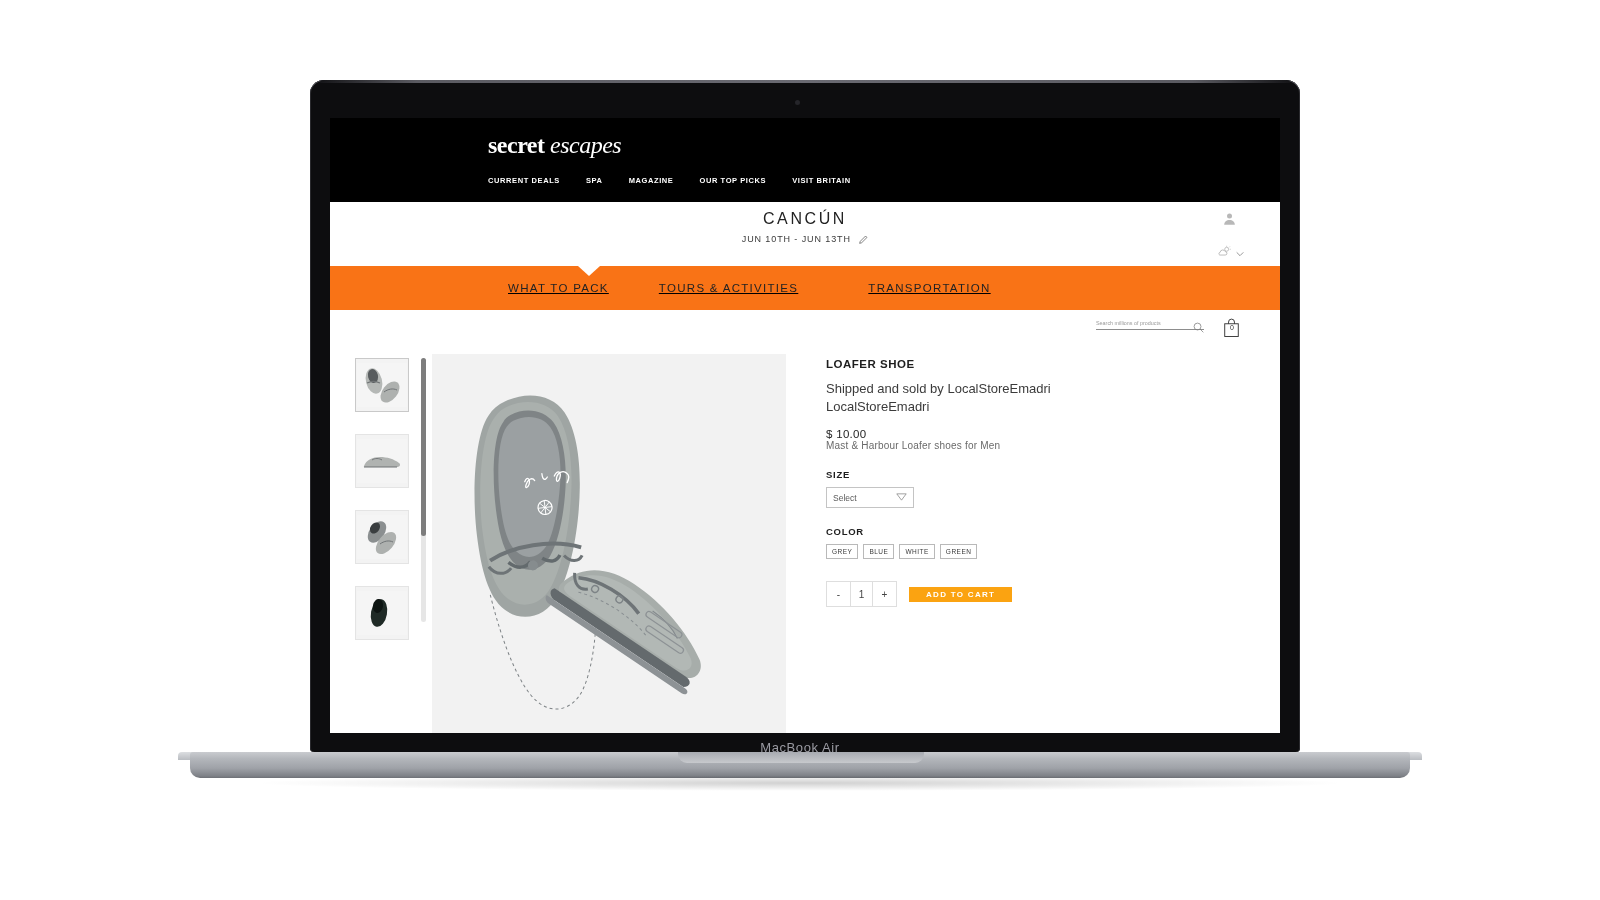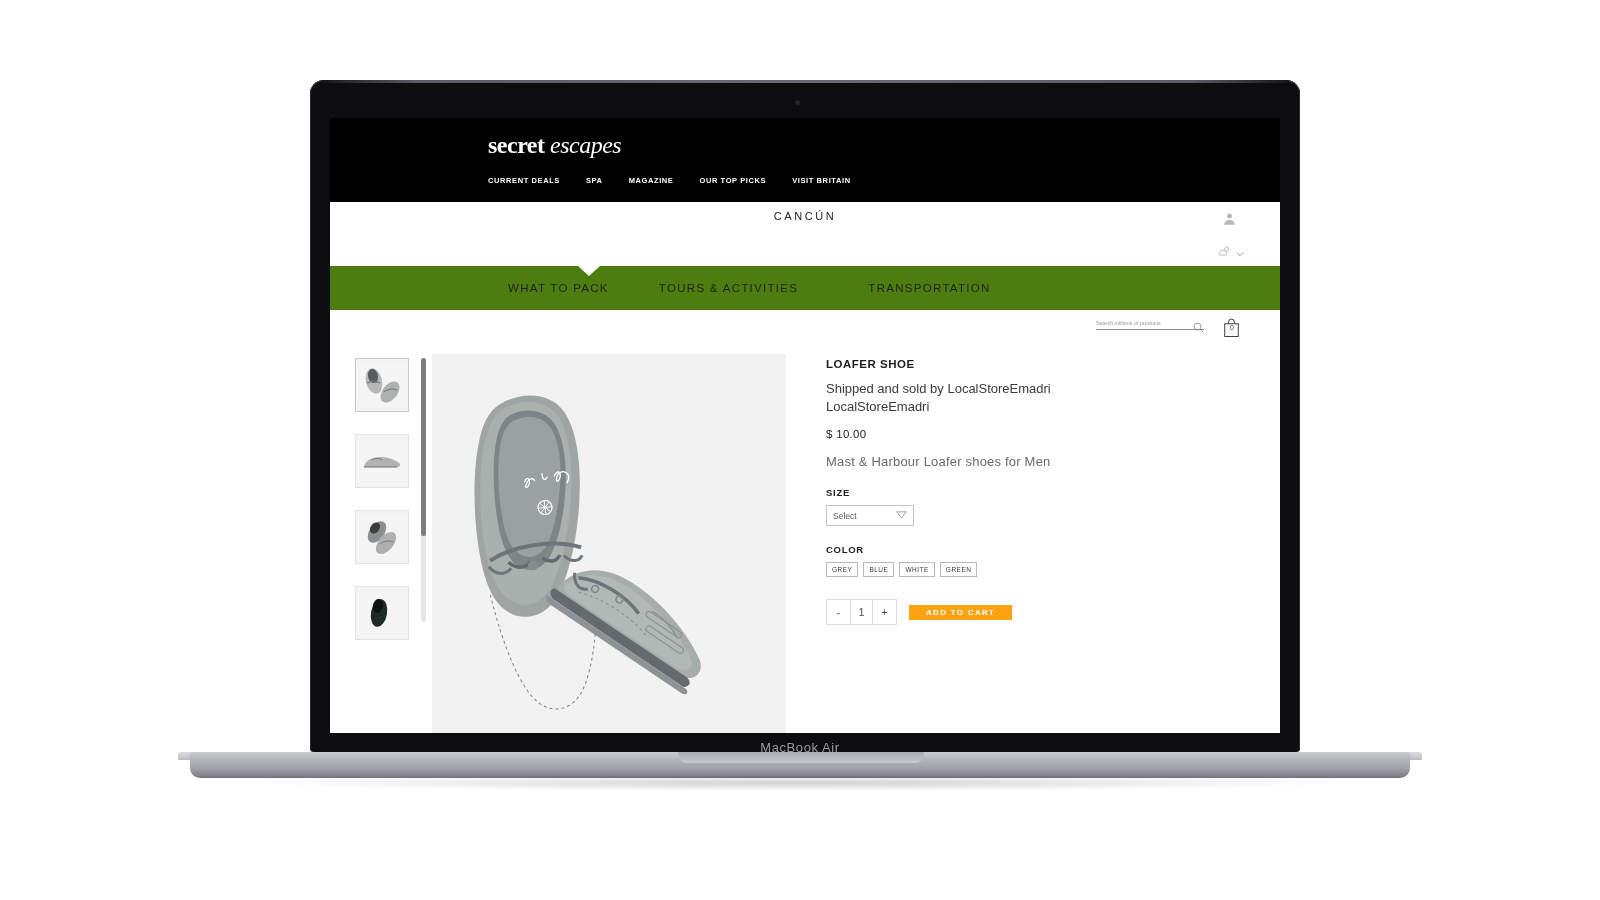--- a/index.html
+++ b/index.html
@@ -76,34 +76,34 @@
   .brandnav {
     position:absolute; left:158px; top:58px; display:flex; gap:26px;
     font-size:7.5px; letter-spacing:0.6px; color:#fff; font-weight:bold;
   }
   .brandnav span { cursor:pointer; white-space:nowrap; }
 
   
   .tripbar { height:64px; background:#fff; position:relative; border-bottom:0; }
   .trip-city {
     position:absolute; left:0; right:0; top:8px; text-align:center;
-    font-size:11px; letter-spacing:2.6px; color:#222;
+    font-size:16px; letter-spacing:2.6px; color:#222;
   }
   .trip-dates {
     position:absolute; left:0; right:0; top:32px; text-align:center;
     font-size:9px; letter-spacing:0.9px; color:#3a3a3a;
   }
   .pencil-icon { display:inline-block; vertical-align:-2px; margin-left:5px; }
   .avatar-icon { position:absolute; right:43px; top:9px; }
   .weather-chip { position:absolute; right:36px; top:41px; display:flex; align-items:center; gap:3px; }
 
   
   .tabstrip {
-    height:44px; background:#4d7c0f; position:relative;
-    display:flex; align-items:center;
+    height:44px; background:#f97316; position:relative;
+    display:flex; align-items:center;text-decoration:underline;
   }
   .tab-caret {
     position:absolute; left:248px; top:0; width:0; height:0;
     border-left:11px solid transparent; border-right:11px solid transparent;
     border-top:10px solid #ffffff;
   }
   .tab {
     flex:0 0 auto; font-size:11.5px; letter-spacing:1.3px; color:#232323;
     cursor:pointer; white-space:nowrap;
   }
@@ -151,21 +151,21 @@
 
   .heroimg {
     width:354px; height:392px; background:#f2f2f2; margin-left:9px;
     position:relative; overflow:hidden;
   }
 
   .details { margin-left:40px; padding-top:4px; width:300px; }
   .p-title { font-size:11.5px; font-weight:bold; letter-spacing:0.5px; color:#1e1e1e; }
   .p-seller { font-size:13px; color:#3b3b3b; margin-top:10px; line-height:1.35; max-width:230px; }
   .p-price { font-size:11.5px; color:#1e1e1e; margin-top:13px; letter-spacing:0.3px; }
-  .p-desc { font-size:13px; color:#6a6a6a; margin-top:14px; letter-spacing:0.2px; }
+  .p-desc { font-size:10px; color:#6a6a6a; letter-spacing:0.2px; }
   .opt-label { font-size:9.5px; font-weight:bold; letter-spacing:0.7px; color:#1e1e1e; margin-top:18px; }
   .size-select {
     margin-top:7px; width:88px; height:21px; border:1px solid #c4c4c4; background:#fff;
     display:flex; align-items:center; justify-content:space-between;
     padding:0 6px; font-size:8.5px; color:#5a5a5a; cursor:pointer;
   }
   .colorrow { display:flex; gap:5px; margin-top:7px; }
   .color-chip {
     border:1px solid #b9b9b9; background:#fff; padding:3px 5px;
     font-size:6.5px; letter-spacing:0.5px; color:#3a3a3a; cursor:pointer;
@@ -204,20 +204,28 @@
             <span>CURRENT DEALS</span>
             <span>SPA</span>
             <span>MAGAZINE</span>
             <span>OUR TOP PICKS</span>
             <span>VISIT BRITAIN</span>
           </div>
         </div>
 
         <div class="tripbar">
           <div class="trip-city">CANCÚN</div>
+          <div class="trip-dates">
+            <span>JUN 10TH - JUN 13TH</span>
+            <span class="pencil-icon">
+              <svg width="9" height="9" viewBox="0 0 14 14">
+                  <path d="M1 13l1-3.2L10.2 1.6 12.4 3.8 4.2 12 1 13z" fill="none" stroke="#444" stroke-width="1"></path>
+                </svg>
+            </span>
+          </div>
           <div class="avatar-icon">
             <svg width="15" height="15" viewBox="0 0 24 24">
                 <circle cx="12" cy="8" r="4" fill="#b8b8b8"></circle>
                 <path d="M3.5 22c0-4.7 3.8-7.5 8.5-7.5s8.5 2.8 8.5 7.5z" fill="#b8b8b8"></path>
               </svg>
           </div>
           <div class="weather-chip">
             <span>
               <svg width="15" height="12" viewBox="0 0 26 20">
                 <circle cx="15" cy="7" r="3.4" fill="none" stroke="#9a9a9a" stroke-width="1"></circle>

